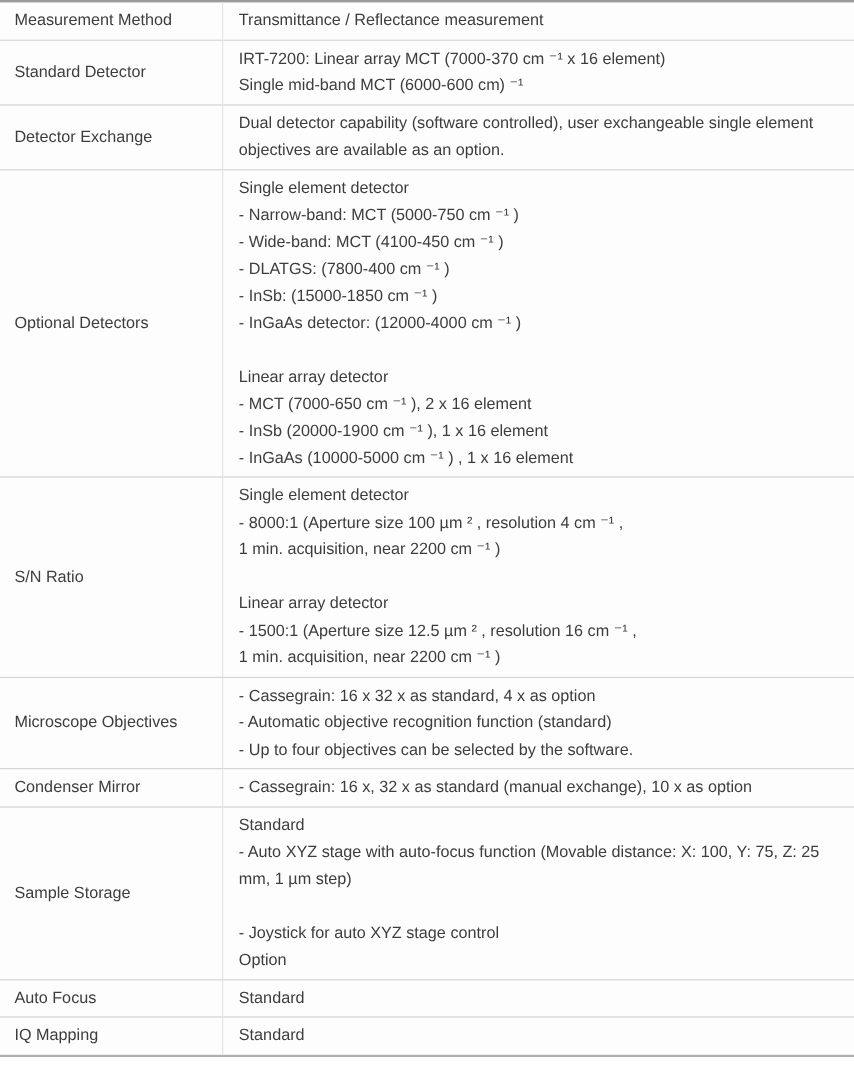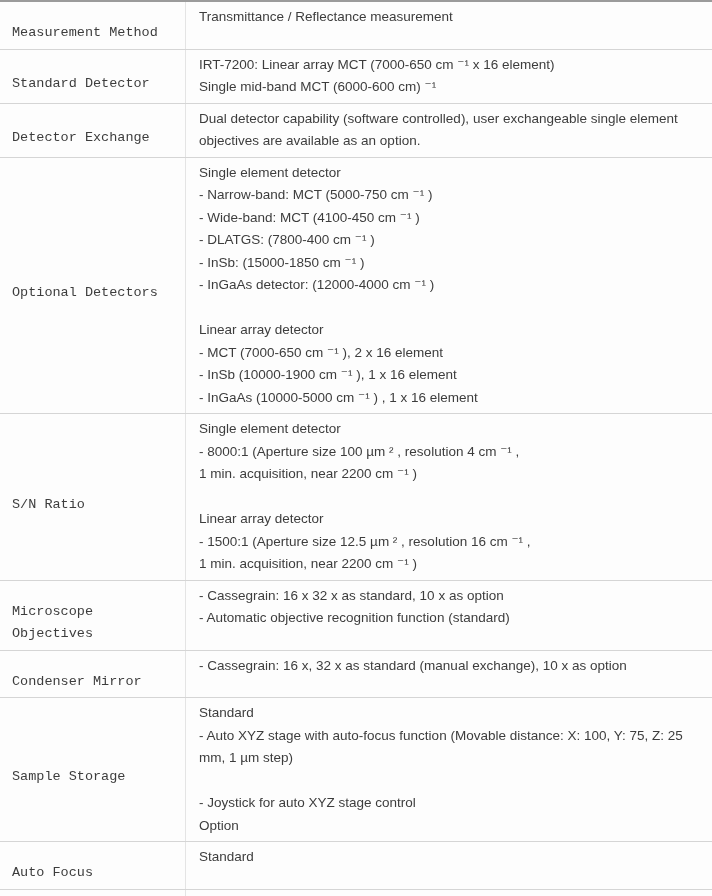--- a/index.html
+++ b/index.html
@@ -27,26 +27,25 @@
   .row{
     display:flex;
     align-items:stretch;
     border-bottom:1px solid var(--row-divider);
   }
   .row:last-child{border-bottom:none;}
   .cell-label{
     flex:0 0 186px;
     width:186px;
     box-sizing:border-box;
-    padding:20px 8px 4px 12px;
+    padding:4px 8px 4px 12px;
     display:flex;
     align-items:center;
     border-right:1px solid var(--col-divider);
     line-height:22.5px;
-    font-family:Liberation Mono, monospace;
   }
   .cell-value{
     flex:1 1 auto;
     box-sizing:border-box;
     padding:4px 0 4px 13px;
   }
   .line{
     line-height:22.5px;
     min-height:22.5px;
     white-space:normal;
@@ -59,21 +58,21 @@
   <div class="row">
     <div class="cell-label">Measurement Method</div>
     <div class="cell-value">
         <div class="line">Transmittance / Reflectance measurement</div>
       </div>
   </div>
 
   <div class="row">
     <div class="cell-label">Standard Detector</div>
     <div class="cell-value">
-        <div class="line">IRT-7200: Linear array MCT (7000-650 cm ⁻¹ x 16 element)</div>
+        <div class="line">IRT-7200: Linear array MCT (7000-370 cm ⁻¹ x 16 element)</div>
         <div class="line">Single mid-band MCT (6000-600 cm) ⁻¹</div>
       </div>
   </div>
 
   <div class="row">
     <div class="cell-label">Detector Exchange</div>
     <div class="cell-value">
         <div class="line">Dual detector capability (software controlled), user exchangeable single element</div>
         <div class="line">objectives are available as an option.</div>
       </div>
@@ -84,43 +83,44 @@
     <div class="cell-value">
         <div class="line">Single element detector</div>
         <div class="line">- Narrow-band: MCT (5000-750 cm ⁻¹ )</div>
         <div class="line">- Wide-band: MCT (4100-450 cm ⁻¹ )</div>
         <div class="line">- DLATGS: (7800-400 cm ⁻¹ )</div>
         <div class="line">- InSb: (15000-1850 cm ⁻¹ )</div>
         <div class="line">- InGaAs detector: (12000-4000 cm ⁻¹ )</div>
         <div class="line"></div>
         <div class="line">Linear array detector</div>
         <div class="line">- MCT (7000-650 cm ⁻¹ ), 2 x 16 element</div>
-        <div class="line">- InSb (10000-1900 cm ⁻¹ ), 1 x 16 element</div>
+        <div class="line">- InSb (20000-1900 cm ⁻¹ ), 1 x 16 element</div>
         <div class="line">- InGaAs (10000-5000 cm ⁻¹ ) , 1 x 16 element</div>
       </div>
   </div>
 
   <div class="row">
     <div class="cell-label">S/N Ratio</div>
     <div class="cell-value">
         <div class="line">Single element detector</div>
         <div class="line">- 8000:1 (Aperture size 100 µm ² , resolution 4 cm ⁻¹ ,</div>
         <div class="line">1 min. acquisition, near 2200 cm ⁻¹ )</div>
         <div class="line"></div>
         <div class="line">Linear array detector</div>
         <div class="line">- 1500:1 (Aperture size 12.5 µm ² , resolution 16 cm ⁻¹ ,</div>
         <div class="line">1 min. acquisition, near 2200 cm ⁻¹ )</div>
       </div>
   </div>
 
   <div class="row">
     <div class="cell-label">Microscope Objectives</div>
     <div class="cell-value">
-        <div class="line">- Cassegrain: 16 x 32 x as standard, 10 x as option</div>
+        <div class="line">- Cassegrain: 16 x 32 x as standard, 4 x as option</div>
         <div class="line">- Automatic objective recognition function (standard)</div>
+        <div class="line">- Up to four objectives can be selected by the software.</div>
       </div>
   </div>
 
   <div class="row">
     <div class="cell-label">Condenser Mirror</div>
     <div class="cell-value">
         <div class="line">- Cassegrain: 16 x, 32 x as standard (manual exchange), 10 x as option</div>
       </div>
   </div>
 

